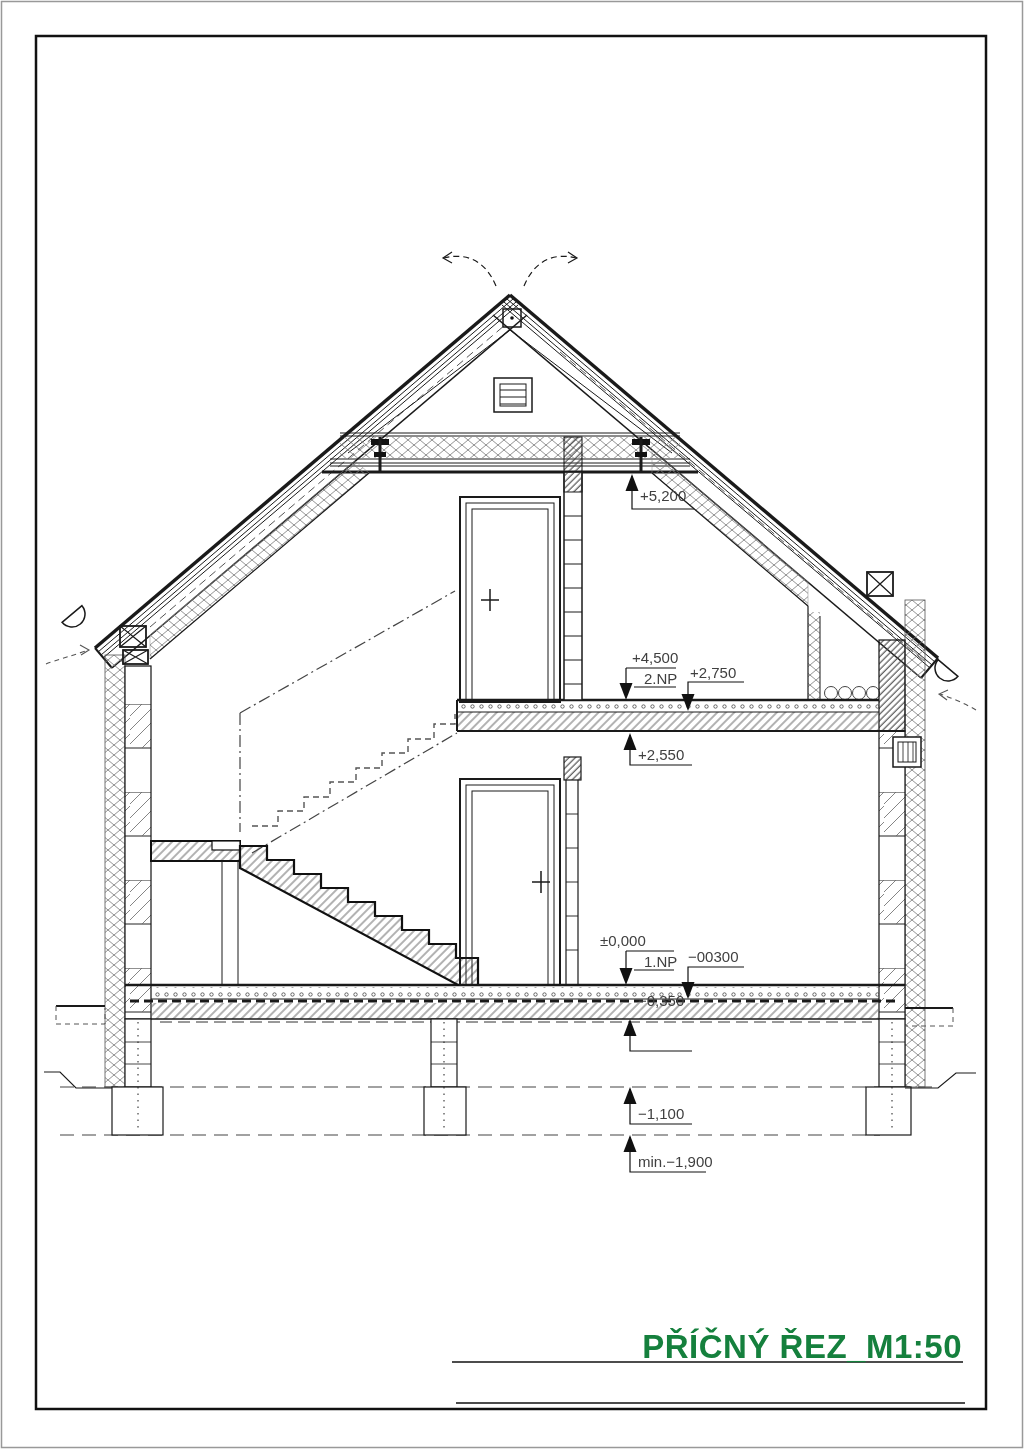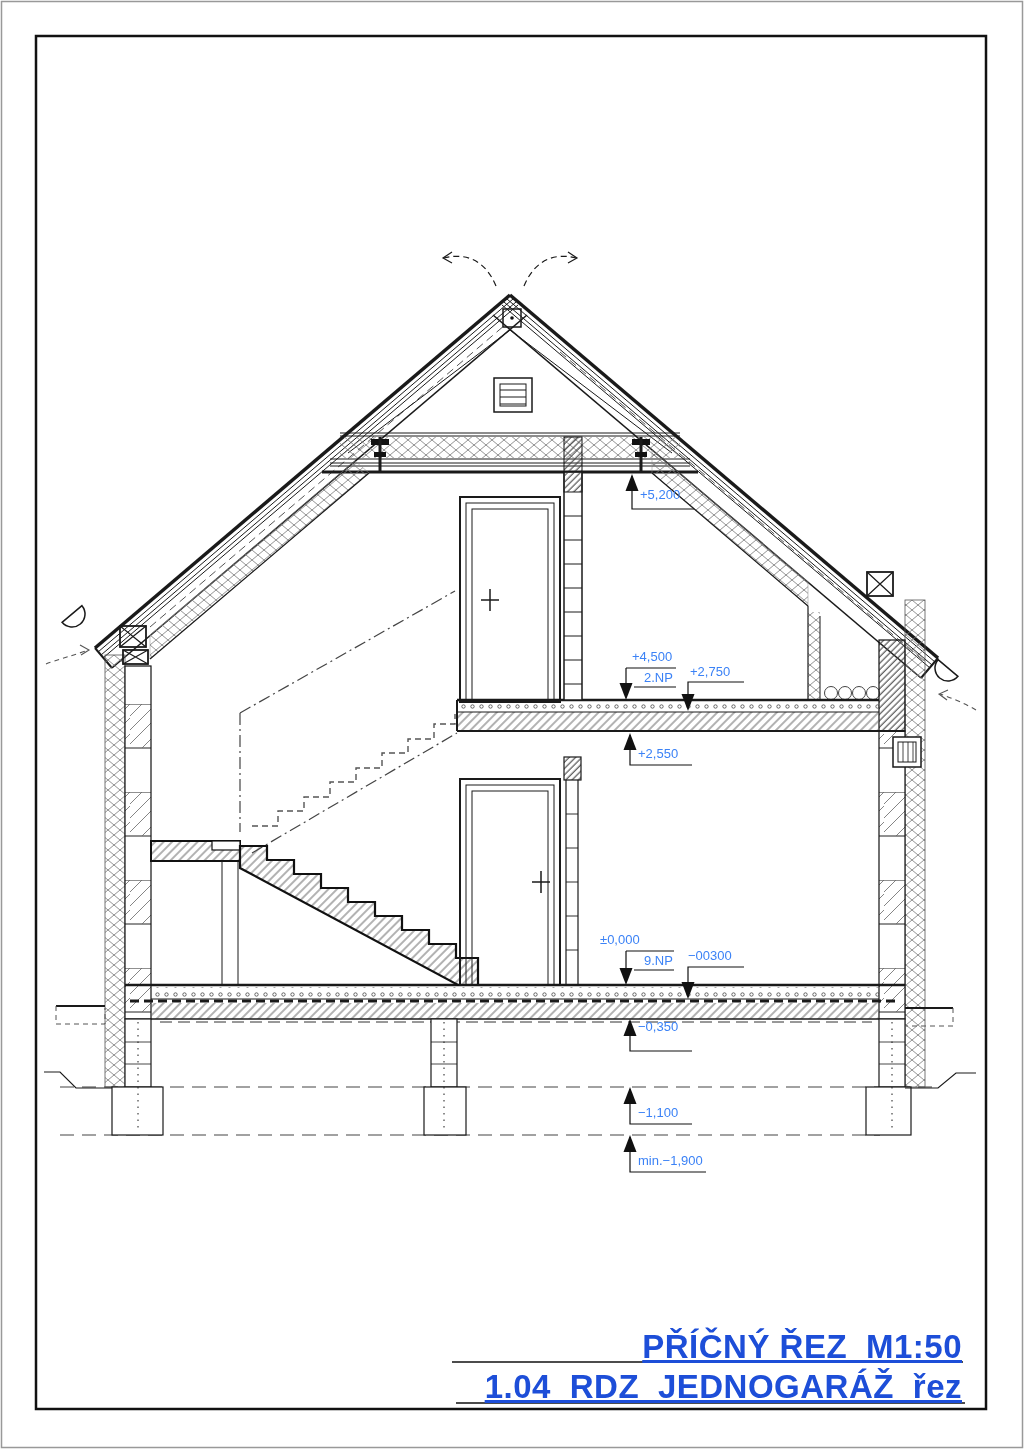--- a/index.html
+++ b/index.html
@@ -1,22 +1,22 @@
 <!DOCTYPE html>
 <html><head>
 <meta charset="utf-8">
 <style>
   html,body{margin:0;padding:0;background:#e8e8e8;}
   .page{position:relative;width:1024px;height:1449px;background:#ffffff;overflow:hidden;
         font-family:"Liberation Sans", sans-serif;}
   svg{position:absolute;left:0;top:0;}
-  .lvl{position:absolute;font-size:13px;color:#3b82f6;white-space:nowrap;line-height:1;
+  .lvl{position:absolute;font-size:15px;color:#404040;white-space:nowrap;line-height:1;
        font-family:"Liberation Sans", sans-serif;}
-  .ttl{position:absolute;right:62px;font-weight:bold;font-size:33px;color:#1d4ed8;
-       line-height:1;white-space:nowrap;letter-spacing:0.5px;text-decoration:underline;}
+  .ttl{position:absolute;right:62px;font-weight:bold;font-size:33px;color:#15803d;
+       line-height:1;white-space:nowrap;letter-spacing:0.5px;}
 </style>
 </head>
 <body>
 
 <div class="page">
 
 <svg width="1024" height="1449" viewBox="0 0 1024 1449">
 <defs>
   <pattern id="hatch" width="6" height="6" patternUnits="userSpaceOnUse" patternTransform="rotate(45)">
     <path d="M3,0 V6" stroke="#666" stroke-width="1"></path>
@@ -290,22 +290,21 @@
   <line x1="456" y1="1403" x2="965" y2="1403" stroke-width="1.5"></line>
 </g>
 </svg>
 
 <div class="lvl" style="left:640px;top:488px">+5,200</div>
 <div class="lvl" style="left:632px;top:650px">+4,500</div>
 <div class="lvl" style="left:644px;top:671px">2.NP</div>
 <div class="lvl" style="left:690px;top:665px">+2,750</div>
 <div class="lvl" style="left:638px;top:747px">+2,550</div>
 <div class="lvl" style="left:600px;top:933px">±0,000</div>
-<div class="lvl" style="left:644px;top:954px">9.NP</div>
+<div class="lvl" style="left:644px;top:954px">1.NP</div>
 <div class="lvl" style="left:688px;top:949px">−00300</div>
-<div class="lvl" style="left:638px;top:1020px">−0,350</div>
+<div class="lvl" style="left:638px;top:993px">−0,350</div>
 <div class="lvl" style="left:638px;top:1106px">−1,100</div>
 <div class="lvl" style="left:638px;top:1154px">min.−1,900</div>
 
 <div class="ttl" style="top:1330px">PŘÍČNÝ ŘEZ_M1:50</div>
-<div class="ttl" style="top:1370px">1.04_RDZ_JEDNOGARÁŽ_řez</div>
 
 </div>
 
 </body></html>

